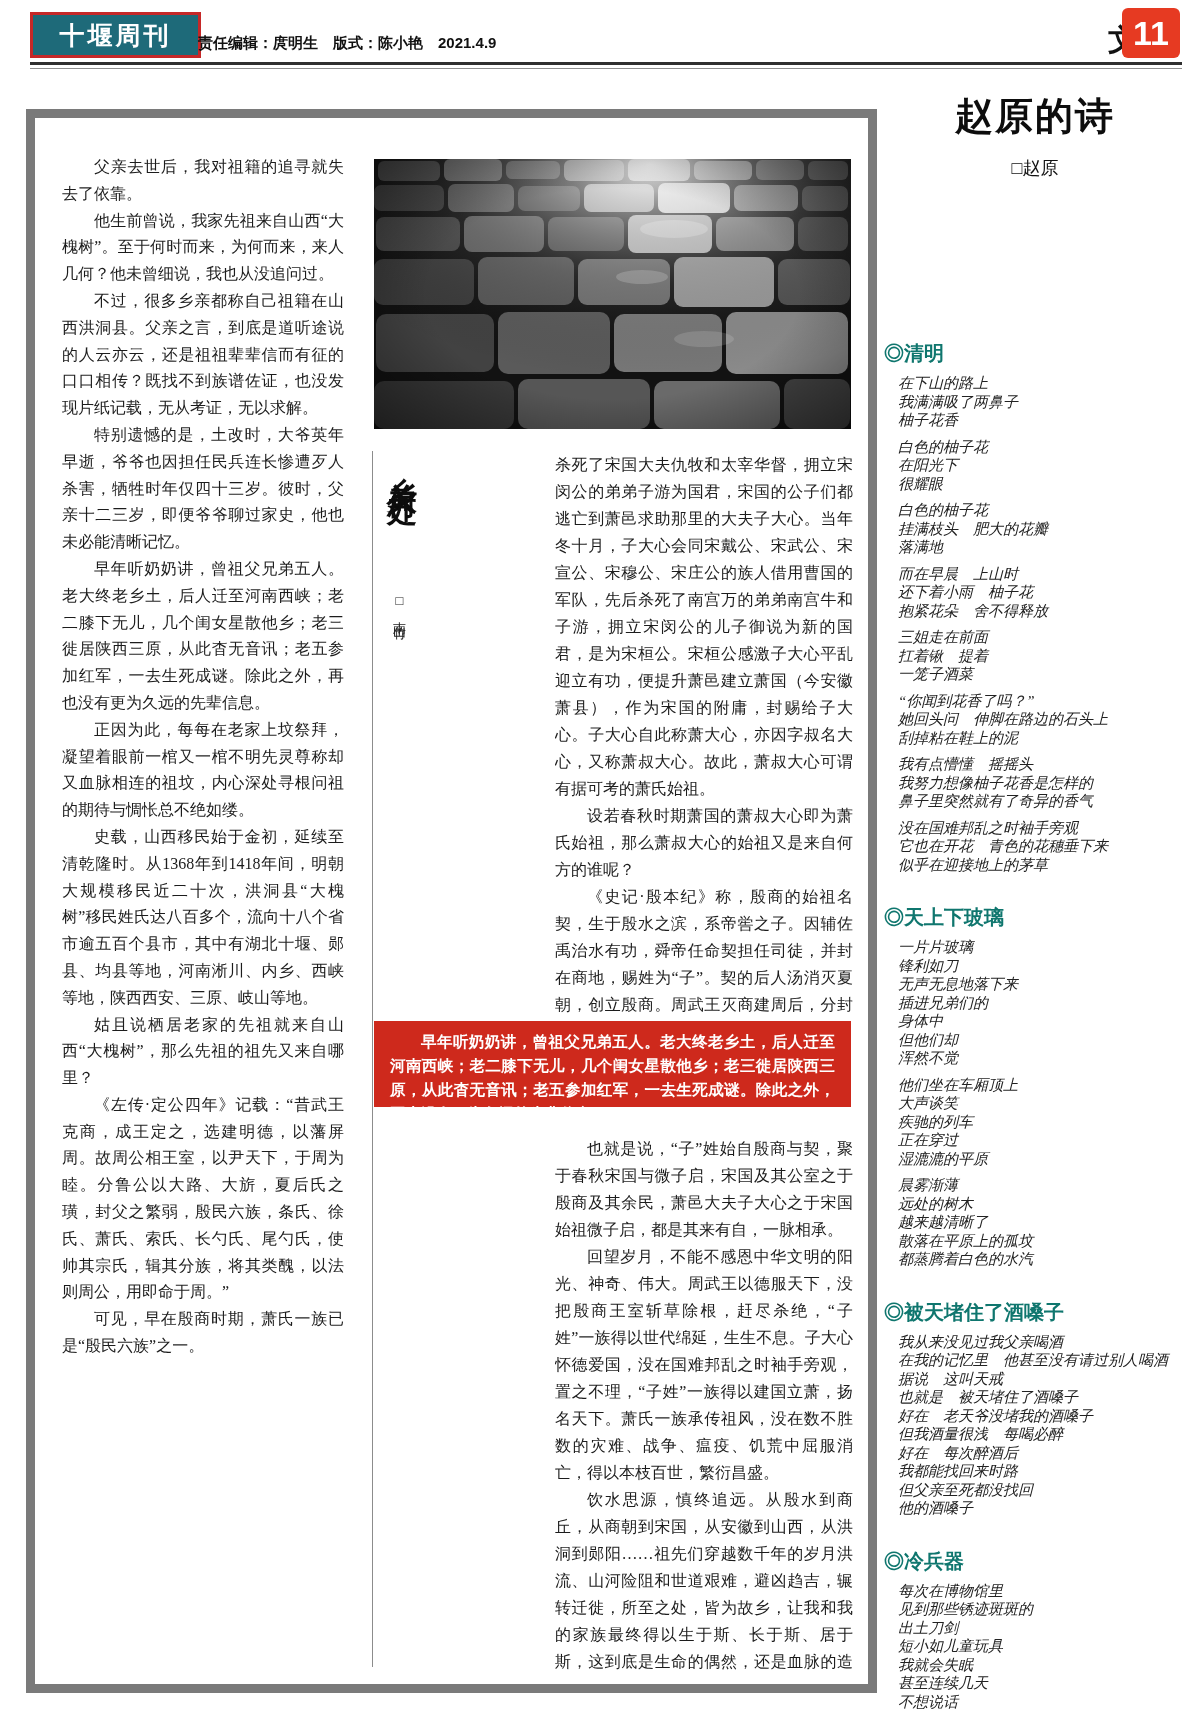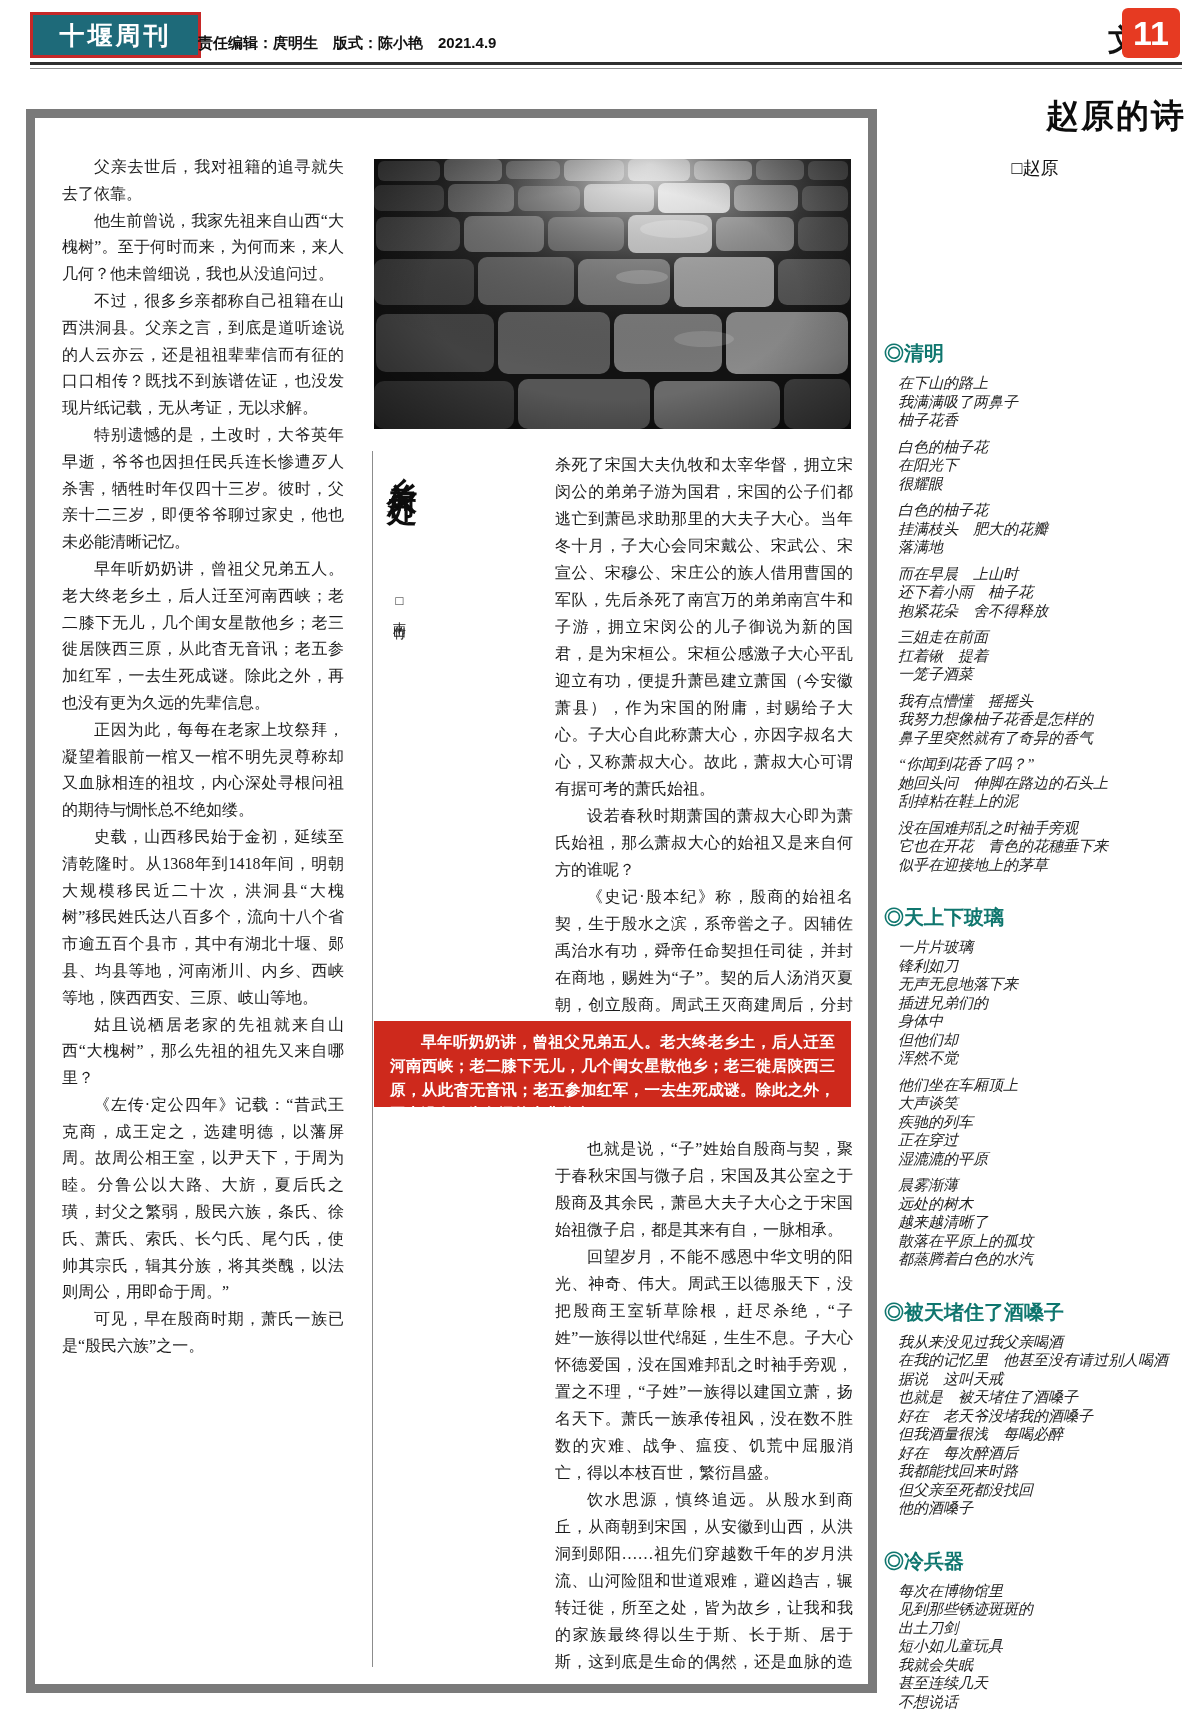--- a/index.html
+++ b/index.html
@@ -54,21 +54,21 @@
     font-size:16px;line-height:27px;}
 
   .pull-quote{position:absolute;left:339px;top:903px;width:477px;height:86px;margin:0;
     background:var(--quote_red,#ce291c);color:#fff;box-sizing:border-box;
     padding:9px 16px 0 16px;font-size:15.5px;line-height:24px;font-weight:bold;
     text-indent:2em;text-align:justify;overflow:hidden;
     font-family:"Liberation Sans", sans-serif;}
 
   
   .poetry{position:absolute;left:884px;top:96px;width:302px;}
-  .poetry-title{margin:0;text-align:right;font-size:33px;font-weight:bold;
+  .poetry-title{margin:0;text-align:center;font-size:38px;font-weight:bold;
     letter-spacing:2px;color:#0d0d0d;line-height:40px;}
   .poet{margin-top:20px;text-align:center;font-size:18px;color:#111;line-height:24px;}
   .poem{margin-top:30px;}
   #poems .poem:first-child{margin-top:160px;}
   .poem-title{margin:0 0 8px 0;font-size:20px;font-weight:bold;line-height:26px;
     font-family:"Liberation Sans", sans-serif;color:#0f766e;}
   .stanza{margin:0 0 8px 14px;}
   .pline{font-size:15px;line-height:18.5px;font-style:italic;color:#222;
     font-family:"Liberation Serif", serif;}
 </style>
@@ -203,28 +203,28 @@
             <div class="pline">而在早晨　上山时</div>
             <div class="pline">还下着小雨　柚子花</div>
             <div class="pline">抱紧花朵　舍不得释放</div>
           </div>
           <div class="stanza">
             <div class="pline">三姐走在前面</div>
             <div class="pline">扛着锹　提着</div>
             <div class="pline">一笼子酒菜</div>
           </div>
           <div class="stanza">
+            <div class="pline">“你闻到花香了吗？”</div>
+            <div class="pline">她回头问　伸脚在路边的石头上</div>
+            <div class="pline">刮掉粘在鞋上的泥</div>
+          </div>
+          <div class="stanza">
             <div class="pline">我有点懵懂　摇摇头</div>
             <div class="pline">我努力想像柚子花香是怎样的</div>
             <div class="pline">鼻子里突然就有了奇异的香气</div>
-          </div>
-          <div class="stanza">
-            <div class="pline">“你闻到花香了吗？”</div>
-            <div class="pline">她回头问　伸脚在路边的石头上</div>
-            <div class="pline">刮掉粘在鞋上的泥</div>
           </div>
           <div class="stanza">
             <div class="pline">没在国难邦乱之时袖手旁观</div>
             <div class="pline">它也在开花　青色的花穗垂下来</div>
             <div class="pline">似乎在迎接地上的茅草</div>
           </div>
         </div>
         <div class="poem">
           <h3 class="poem-title">◎天上下玻璃</h3>
           <div class="stanza">

